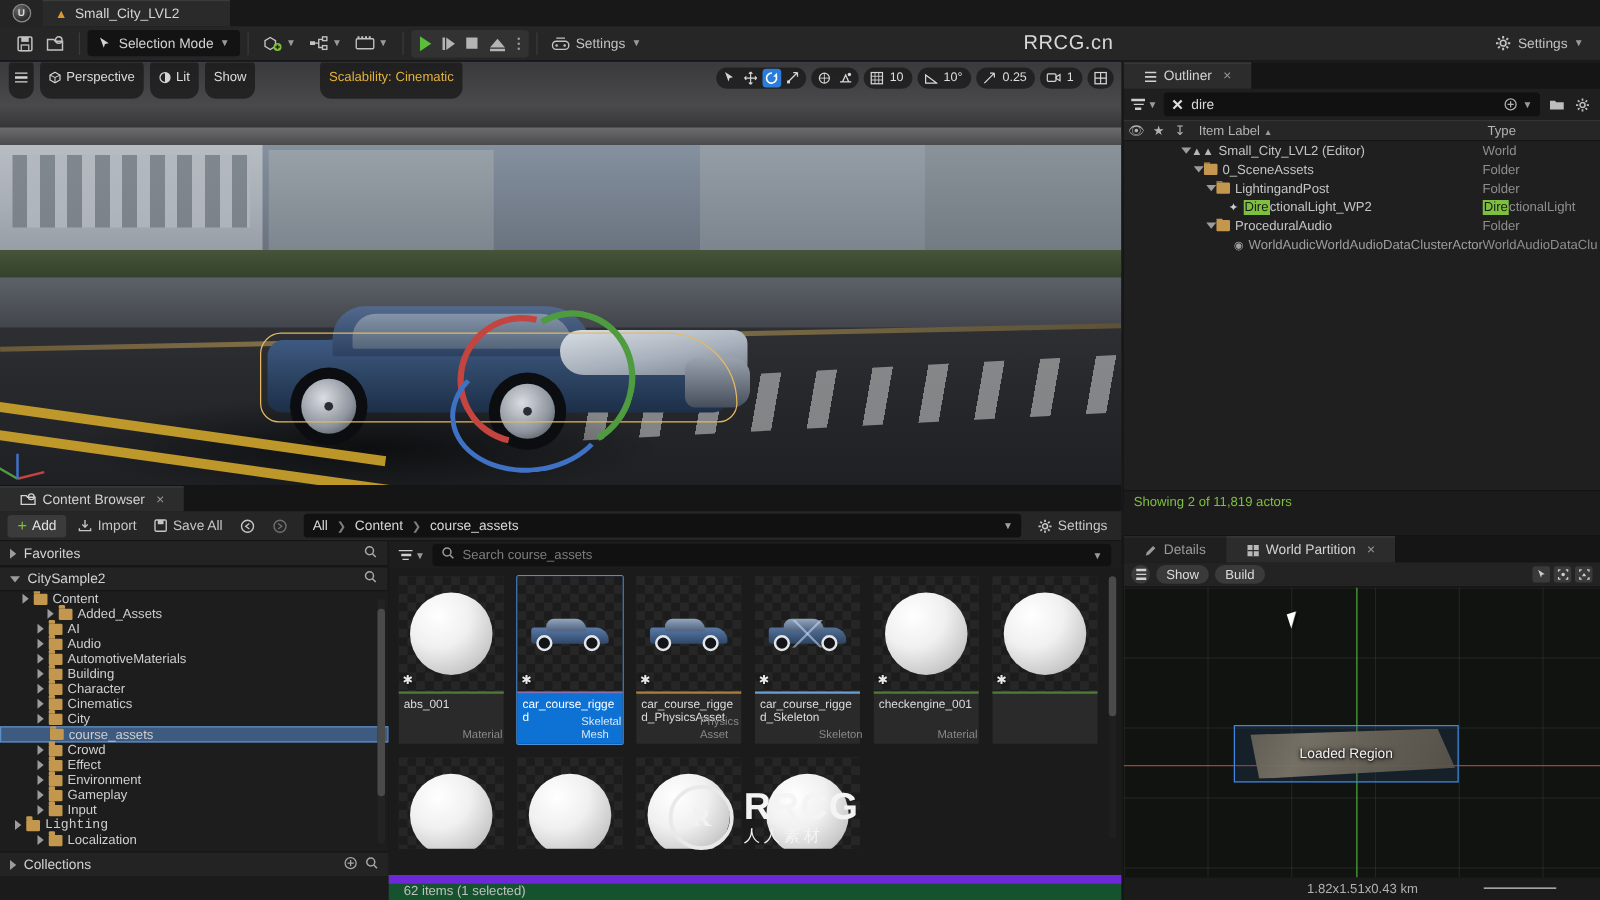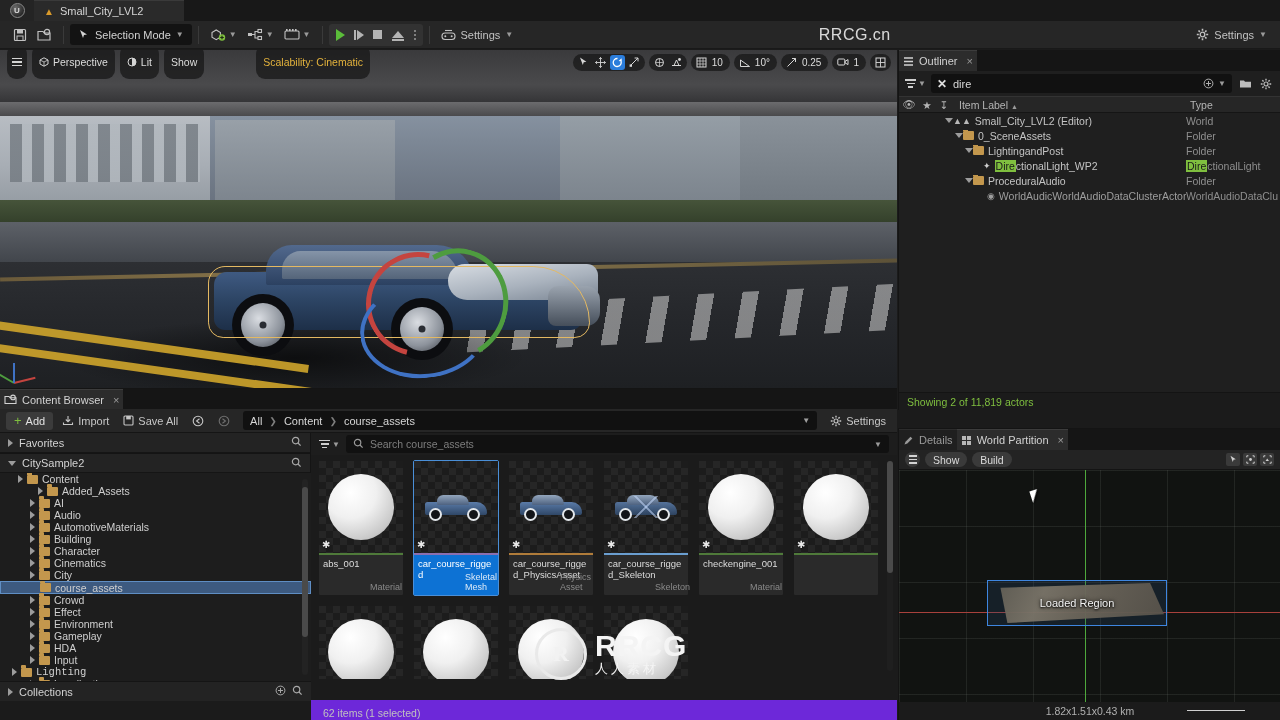--- a/index.html
+++ b/index.html
@@ -242,21 +242,21 @@
   .vp-ico.active { background:#2b7ddb; color:#fff; }
   .vp-num { color:#dedede; font-size:10px; padding:0 4px 0 1px; }
 
   
   .outliner {
     position:absolute; left:898px; top:50px; width:382px; height:360px;
     background:#1f1f1f; border-left:1px solid #141414;
   }
   .panel-tabs { height:21px; display:flex; align-items:flex-end; background:#151515; }
   .ptab {
-    height:21px; padding:0 4px; background:#2c2c2c; display:flex; align-items:center; gap:5px;
+    height:21px; padding:0 16px; background:#2c2c2c; display:flex; align-items:center; gap:5px;
     color:#d2d2d2; font-size:11px; border-top:1px solid #3c3c3c;margin-top:24px;
   }
   .ptab .x { color:#9a9a9a; font-size:11px; margin-left:4px; }
   .outliner-search {
     height:25px; display:flex; align-items:center; gap:5px; padding:0 6px; background:#1f1f1f;
   }
   .o-filter { display:flex; align-items:center; gap:2px; color:#bdbdbd; }
   .funnel { width:11px; height:9px; position:relative; }
   .funnel i { position:absolute; left:0; background:#cfcfcf; height:1.6px; }
   .funnel i:nth-child(1){ top:0; width:11px; }
@@ -463,23 +463,23 @@
   .tile-bar { width:84px; height:2px; }
   .tile-info { position:absolute; left:0; top:94px; width:84px; height:40px; padding:3px 4px; }
   .tile-name { font-size:9.5px; color:#dcdcdc; line-height:11px; word-break:break-word; }
   .tile-type { position:absolute; left:4px; bottom:3px; font-size:9px; color:#8a8a8a;margin-left:47px; }
   .tile.sel .tile-info { background:#0d72d4; }
   .tile.sel .tile-name { color:#fff; }
   .tile.sel .tile-type { color:#dbe9f7; }
   .tiles-scroll-track { position:absolute; right:4px; top:28px; width:6px; height:210px; background:#1f1f1f; border-radius:3px; }
   .tiles-scroll-thumb { position:absolute; left:0; top:0; width:6px; height:112px; background:#4a4a4a; border-radius:3px; }
   .cb-status {
-    position:absolute; left:311px; bottom:0; width:586px; height:20px; background:#6d28d9;
-    display:flex; align-items:center; padding-left:12px; color:#c0c0c0; font-size:10.5px;
-    border-top:5px solid #6d28d9;
+    position:absolute; left:311px; bottom:0; width:586px; height:20px; background:#14532d;
+    display:flex; align-items:flex-start; padding-left:12px; color:#c0c0c0; font-size:10.5px;
+    border-top:7px solid #6d28d9;
   }
 
   
   .wm {
     position:absolute; color:rgba(255,255,255,.055); font-weight:bold; pointer-events:none;
     font-family:"Liberation Serif", serif; user-select:none;
   }
   .rrcg-logo {
     position:absolute; left:535px; top:628px; display:flex; align-items:center; gap:8px; z-index:40;
     pointer-events:none;
@@ -1111,25 +1111,20 @@
             </div>
             <div class="tnode" style="padding-left: 30px;">
               <span class="tri-r"></span>
               <span class="folder-ico"></span>
               <span>Environment</span>
             </div>
             <div class="tnode" style="padding-left: 30px;">
               <span class="tri-r"></span>
               <span class="folder-ico"></span>
               <span>Gameplay</span>
-            </div>
-            <div class="tnode" style="padding-left: 30px;">
-              <span class="tri-r"></span>
-              <span class="folder-ico"></span>
-              <span>HDA</span>
             </div>
             <div class="tnode" style="padding-left: 30px;">
               <span class="tri-r"></span>
               <span class="folder-ico"></span>
               <span>Input</span>
             </div>
             <div class="tnode" style="padding-left: 12px; font-family: Liberation Mono, monospace;">
               <span class="tri-r"></span>
               <span class="folder-ico"></span>
               <span>Lighting</span>

